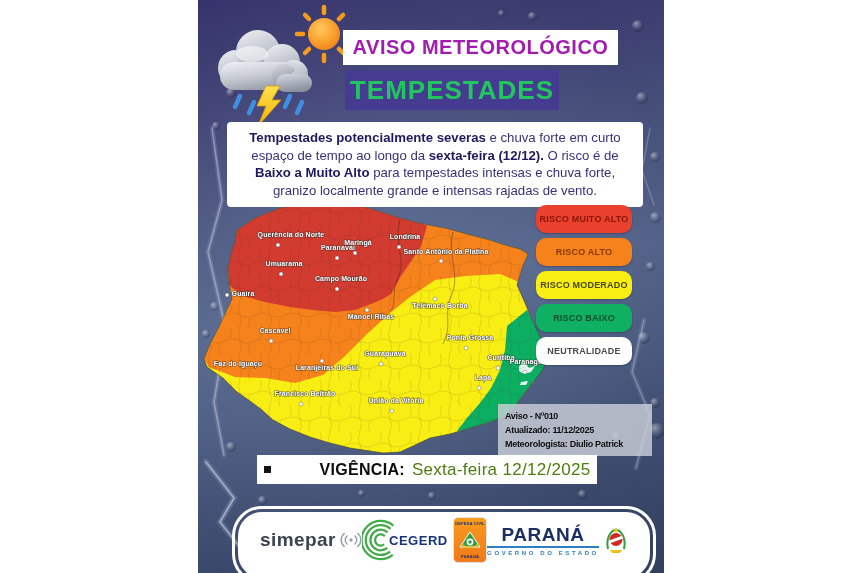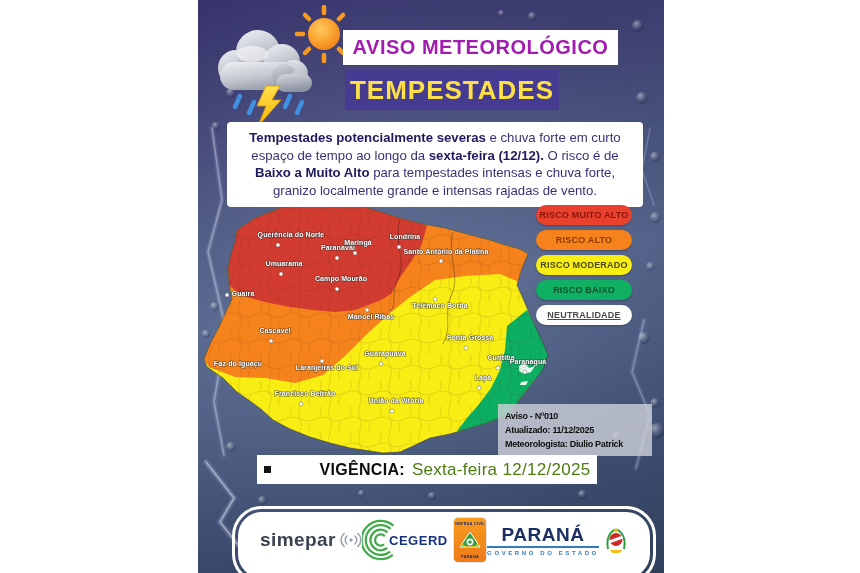--- a/index.html
+++ b/index.html
@@ -14,36 +14,36 @@
   .drop{position:absolute;border-radius:50%;
     background:radial-gradient(circle at 35% 30%, rgba(255,255,255,0.50), rgba(255,255,255,0.10) 40%, rgba(5,10,40,0.28) 72%, rgba(255,255,255,0.25) 100%);}
 
   
   .weather-icon{position:absolute;left:-2px;top:4px;width:150px;height:126px;z-index:3;}
   .kicker-box{position:absolute;left:145px;top:30px;width:275px;height:35px;background:#ffffff;z-index:4;
     display:flex;align-items:center;justify-content:center;}
   .kicker-box span{font-size:20px;font-weight:800;letter-spacing:.5px;color:#a21caf;white-space:nowrap;}
   .title-box{position:absolute;left:147px;top:70px;width:214px;height:40px;z-index:4;
     display:flex;align-items:center;justify-content:center;}
-  .title-box span{font-size:26px;font-weight:800;letter-spacing:1px;color:#fde047;white-space:nowrap;}
+  .title-box span{font-size:26px;font-weight:800;letter-spacing:1px;color:#22c55e;white-space:nowrap;}
 
   
   .summary-box{position:absolute;left:29px;top:122px;width:416px;min-height:66px;background:#ffffff;border-radius:4px;
     z-index:4;padding:7px 14px 8px;box-sizing:border-box;text-align:center;}
   .summary-box p{margin:0;font-size:13.2px;line-height:17.6px;color:#37327a;font-weight:500;}
   .summary-box .b{font-weight:800;color:#1f1a5f;}
 
   
   .map-svg{position:absolute;left:-3px;top:198px;width:340px;height:262px;z-index:2;overflow:visible;}
   .city-label{font-family:"Liberation Sans",sans-serif;font-size:7px;font-weight:700;fill:#ffffff;
     stroke:rgba(45,45,45,0.75);stroke-width:1.1px;paint-order:stroke;text-anchor:middle;letter-spacing:.1px;}
 
   
   .legend{position:absolute;left:338px;top:205px;width:96px;z-index:4;}
-  .legend .pill{height:20px;border-radius:10px;margin-bottom:5px;display:flex;align-items:center;justify-content:center;
+  .legend .pill{height:28px;border-radius:10px;margin-bottom:5px;display:flex;align-items:center;justify-content:center;
     font-size:9px;font-weight:800;letter-spacing:.2px;white-space:nowrap;box-shadow:0 1px 2px rgba(0,0,20,.25);}
 
   
   .notice-box{position:absolute;left:300px;top:404px;width:154px;z-index:4;background:rgba(206,209,217,0.80);
     padding:5px 7px;box-sizing:border-box;}
   .notice-box div{font-size:9px;font-weight:700;letter-spacing:-.3px;line-height:14px;color:#101010;white-space:nowrap;}
 
   
   .validity-bar{position:absolute;left:59px;top:455px;width:340px;height:29px;background:#ffffff;z-index:4;
     display:flex;align-items:center;justify-content:center;gap:7px;}
@@ -277,21 +277,21 @@
             <text x="201" y="205" class="city-label">União da Vitória</text>
           </g>
         </g>
     </svg>
 
     <div class="legend" id="legend">
         <div class="pill" style="background: rgb(232, 65, 46); color: rgb(140, 21, 7);">RISCO MUITO ALTO</div>
         <div class="pill" style="background: rgb(246, 130, 28); color: rgb(138, 58, 0);">RISCO ALTO</div>
         <div class="pill" style="background: rgb(249, 238, 20); color: rgb(74, 74, 16);">RISCO MODERADO</div>
         <div class="pill" style="background: rgb(15, 176, 98); color: rgb(13, 79, 48);">RISCO BAIXO</div>
-        <div class="pill" style="background: rgb(255, 255, 255); color: rgb(74, 74, 74); text-decoration: underline;">NEUTRALIDADE</div>
+        <div class="pill" style="background: rgb(255, 255, 255); color: rgb(74, 74, 74);">NEUTRALIDADE</div>
       </div>
 
     <div class="notice-box">
       <div>Aviso - Nº010</div>
       <div>Atualizado: 11/12/2025</div>
       <div>Meteorologista: Diulio Patrick</div>
     </div>
 
     <div class="validity-bar">
       <span class="sq"></span>

